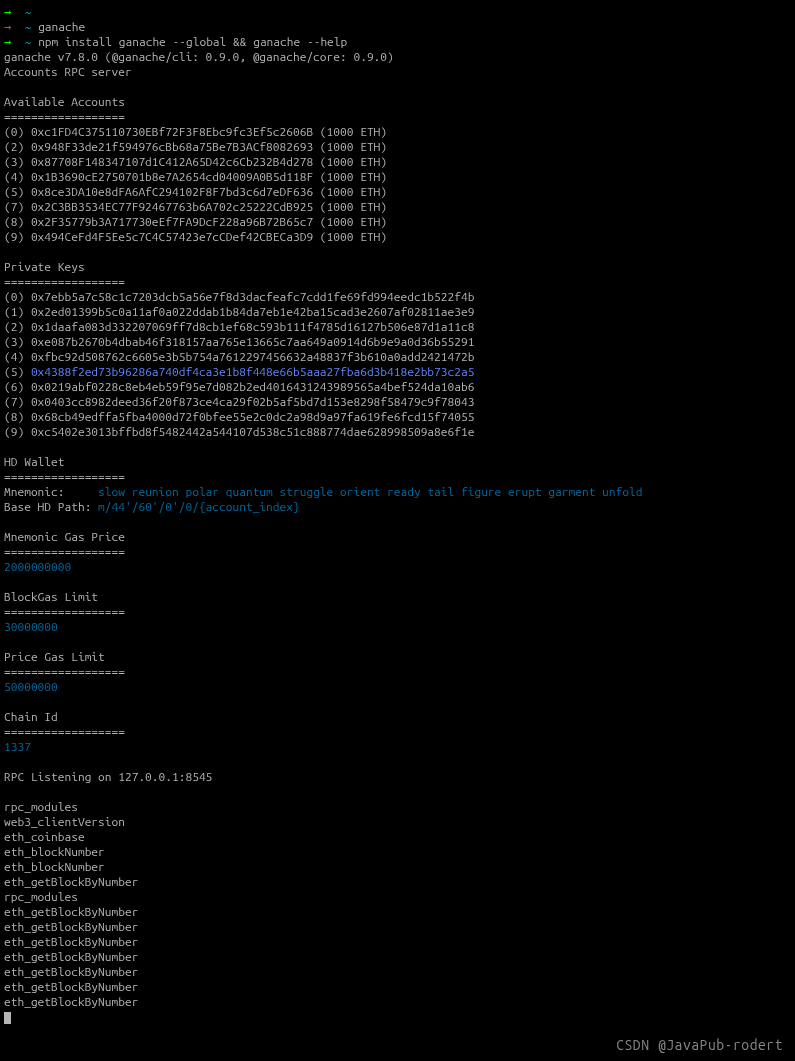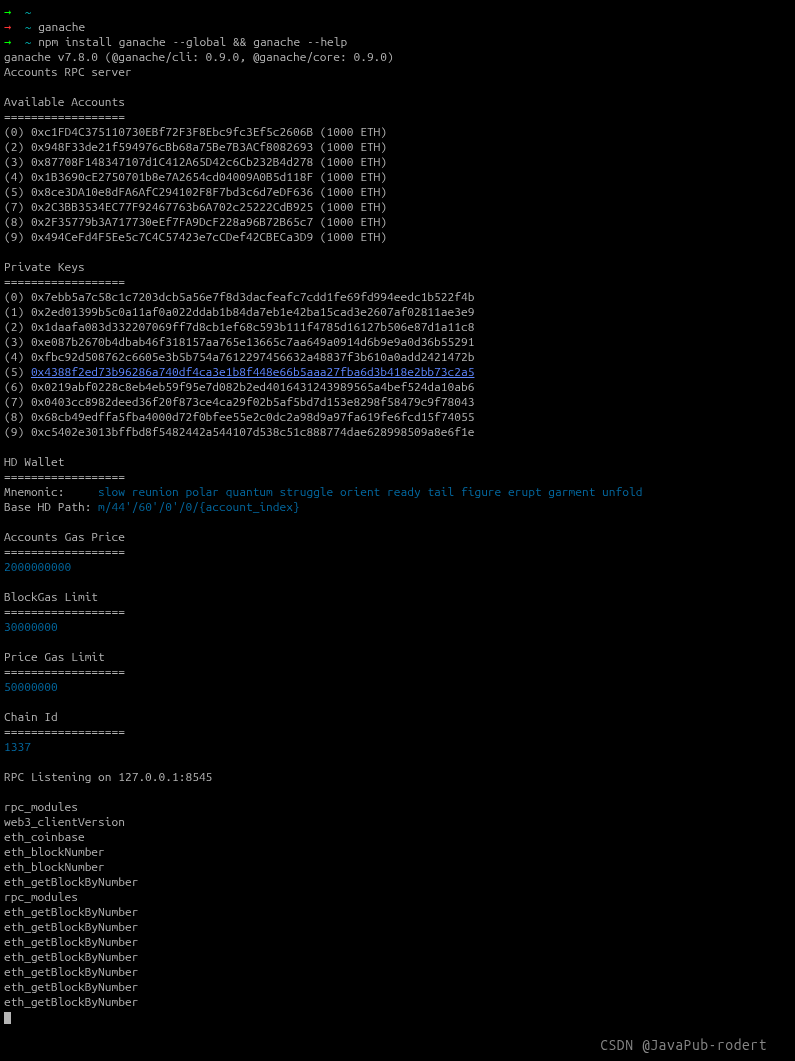--- a/index.html
+++ b/index.html
@@ -29,26 +29,25 @@
       color: #ff3333;
     }
     .tilde {
       color: #00d7d7;
     }
     .orange {
       color: #0369a1;
     }
     .link {
       color: #5f87ff;
-      text-decoration: underline;
     }
     .watermark {
       position: absolute;
       bottom: 8px;
-      right: 28px;
+      right: 12px;
       color: #c0c0c0;
       font-size: 14px;
       letter-spacing: 0.5px;
       opacity: 0.7;
     }
     .cursor {
       display: inline-block;
       width: 7px;
       height: 12px;
       background-color: #b5b5b5;
@@ -87,21 +86,21 @@
     <div class="line">(6) 0x0219abf0228c8eb4eb59f95e7d082b2ed4016431243989565a4bef524da10ab6</div>
     <div class="line">(7) 0x0403cc8982deed36f20f873ce4ca29f02b5af5bd7d153e8298f58479c9f78043</div>
     <div class="line">(8) 0x68cb49edffa5fba4000d72f0bfee55e2c0dc2a98d9a97fa619fe6fcd15f74055</div>
     <div class="line">(9) 0xc5402e3013bffbd8f5482442a544107d538c51c888774dae628998509a8e6f1e</div>
     <div class="line"> </div>
     <div class="line">HD Wallet</div>
     <div class="line">==================</div>
     <div class="line">Mnemonic:     <span class="orange">slow reunion polar quantum struggle orient ready tail figure erupt garment unfold</span></div>
     <div class="line">Base HD Path: <span class="orange">m/44'/60'/0'/0/{account_index}</span></div>
     <div class="line"> </div>
-    <div class="line">Accounts Gas Price</div>
+    <div class="line">Mnemonic Gas Price</div>
     <div class="line">==================</div>
     <div class="line"><span class="orange">2000000000</span></div>
     <div class="line"> </div>
     <div class="line">BlockGas Limit</div>
     <div class="line">==================</div>
     <div class="line"><span class="orange">30000000</span></div>
     <div class="line"> </div>
     <div class="line">Price Gas Limit</div>
     <div class="line">==================</div>
     <div class="line"><span class="orange">50000000</span></div>

